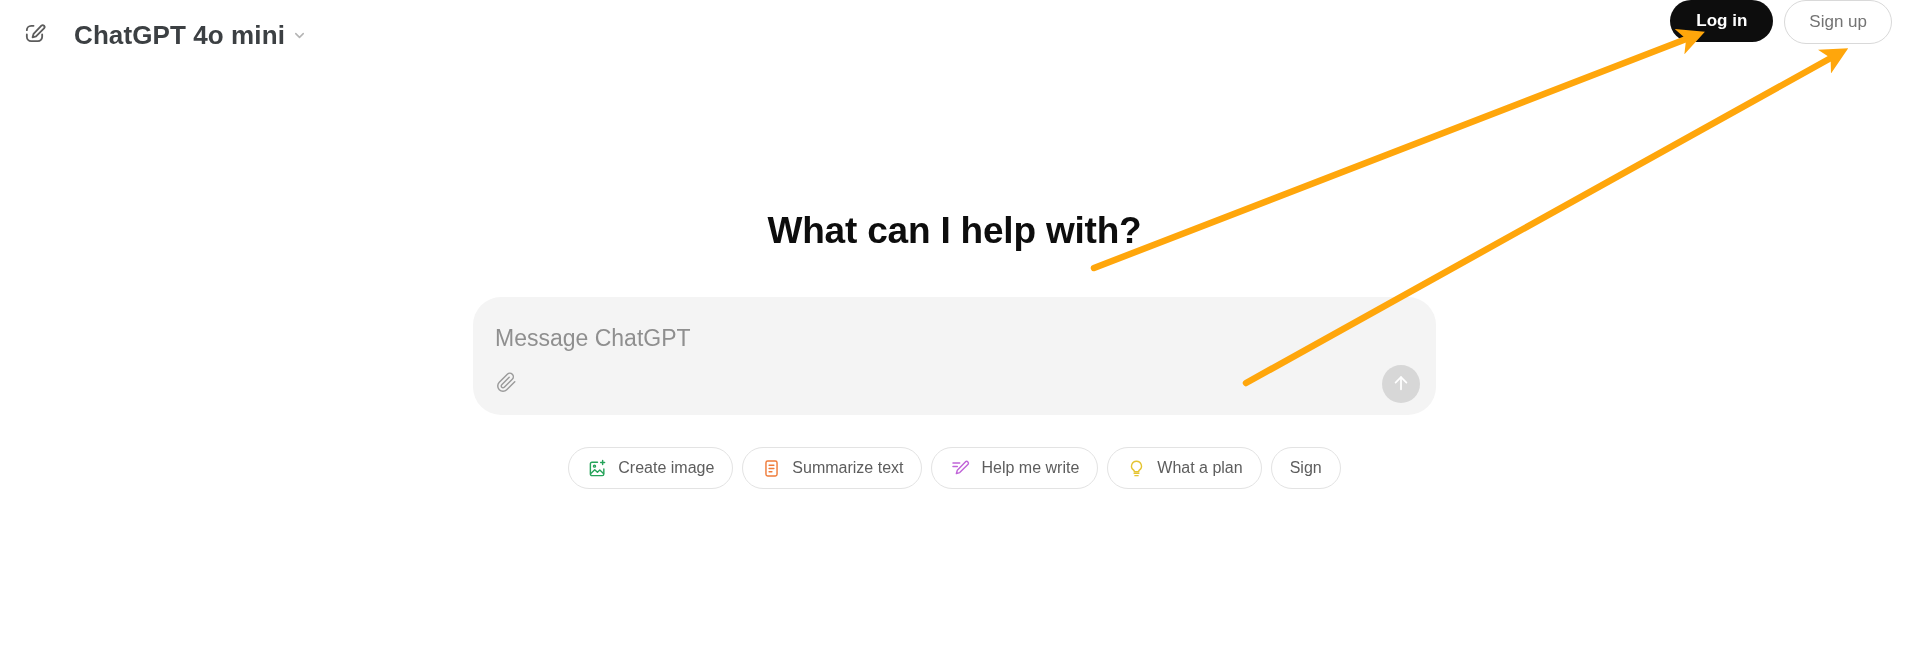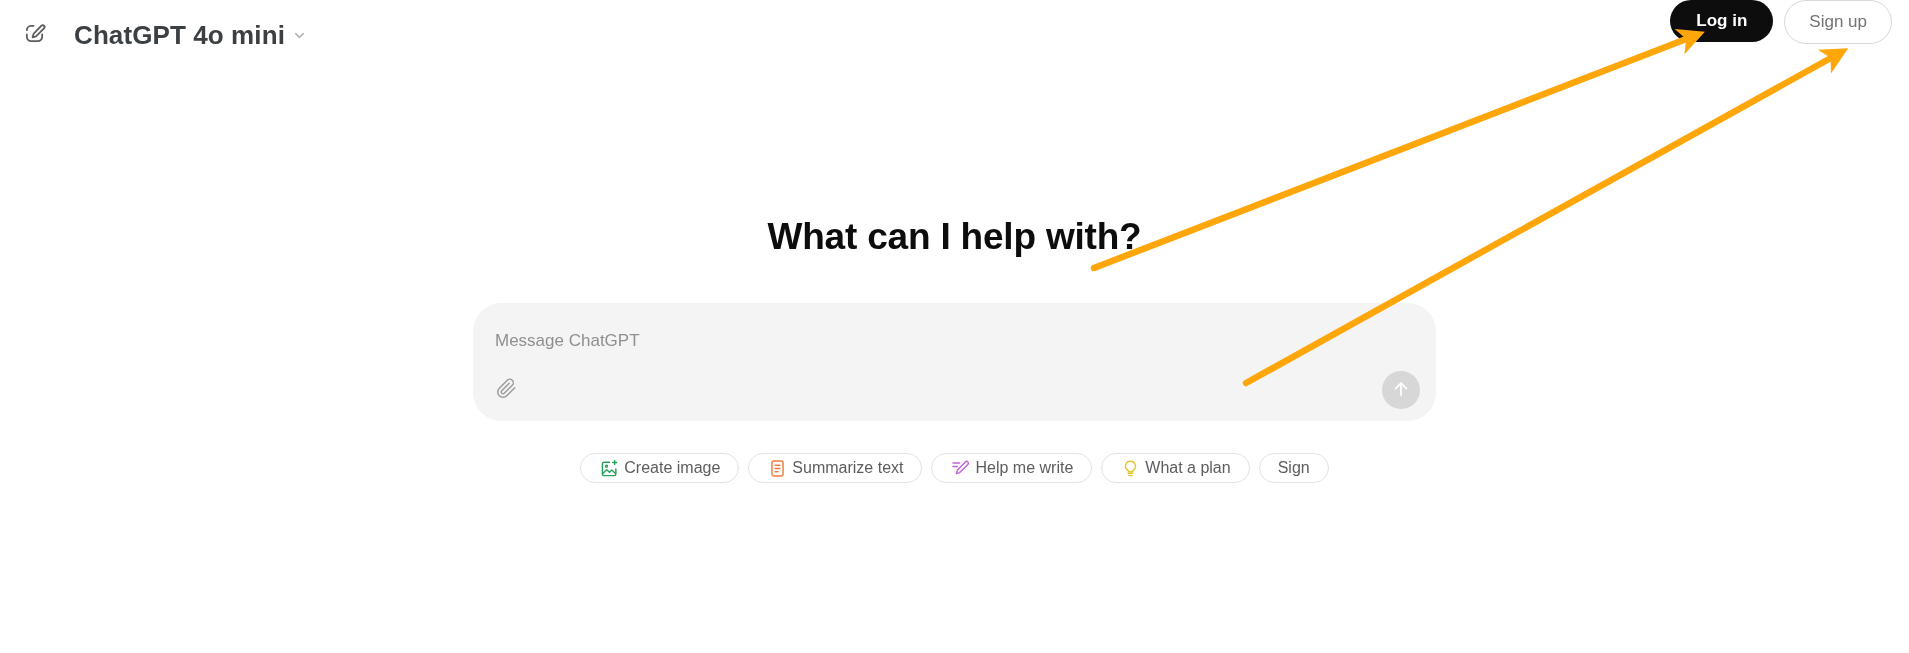--- a/index.html
+++ b/index.html
@@ -66,21 +66,21 @@
     letter-spacing: -0.2px; margin-bottom: 45px;
   }
 
   .composer {
     position: relative;
     width: 963px; height: 118px;
     background: #f4f4f4; border-radius: 28px;
   }
   .composer-placeholder {
     position: absolute; left: 22px; top: 28px;
-    font-size: 17px; color: #8f8f8f;
+    font-size: 23px; color: #8f8f8f;
   }
   .attach-btn {
     position: absolute; left: 16px; bottom: 14px;
     width: 34px; height: 34px;
     display: flex; align-items: center; justify-content: center;
     border-radius: 50%; border: none; background: transparent;
     color: #9b9b9b; cursor: pointer;
   }
   .send-btn {
     position: absolute; right: 16px; bottom: 12px;
@@ -88,22 +88,22 @@
     background: #d7d7d7; border: none;
     display: flex; align-items: center; justify-content: center;
     cursor: default;
   }
 
   .chips {
     display: flex; align-items: center; gap: 9px;
     margin-top: 32px;
   }
   .chip {
-    display: flex; align-items: center; gap: 5px;
-    height: 30px; padding: 0 18px;
+    display: flex; align-items: center; gap: 11px;
+    height: 42px; padding: 0 18px;
     border: 1px solid #e3e3e3; border-radius: 999px;
     background: #ffffff; cursor: pointer;
     font-size: 16px; color: #5d5d5d; white-space: nowrap;
   }
   .chip-icon { display: flex; align-items: center; justify-content: center; width: 20px; height: 20px; }
 
   
   .annotations {
     position: absolute; top: 0; left: 0;
     width: 1909px; height: 653px;

